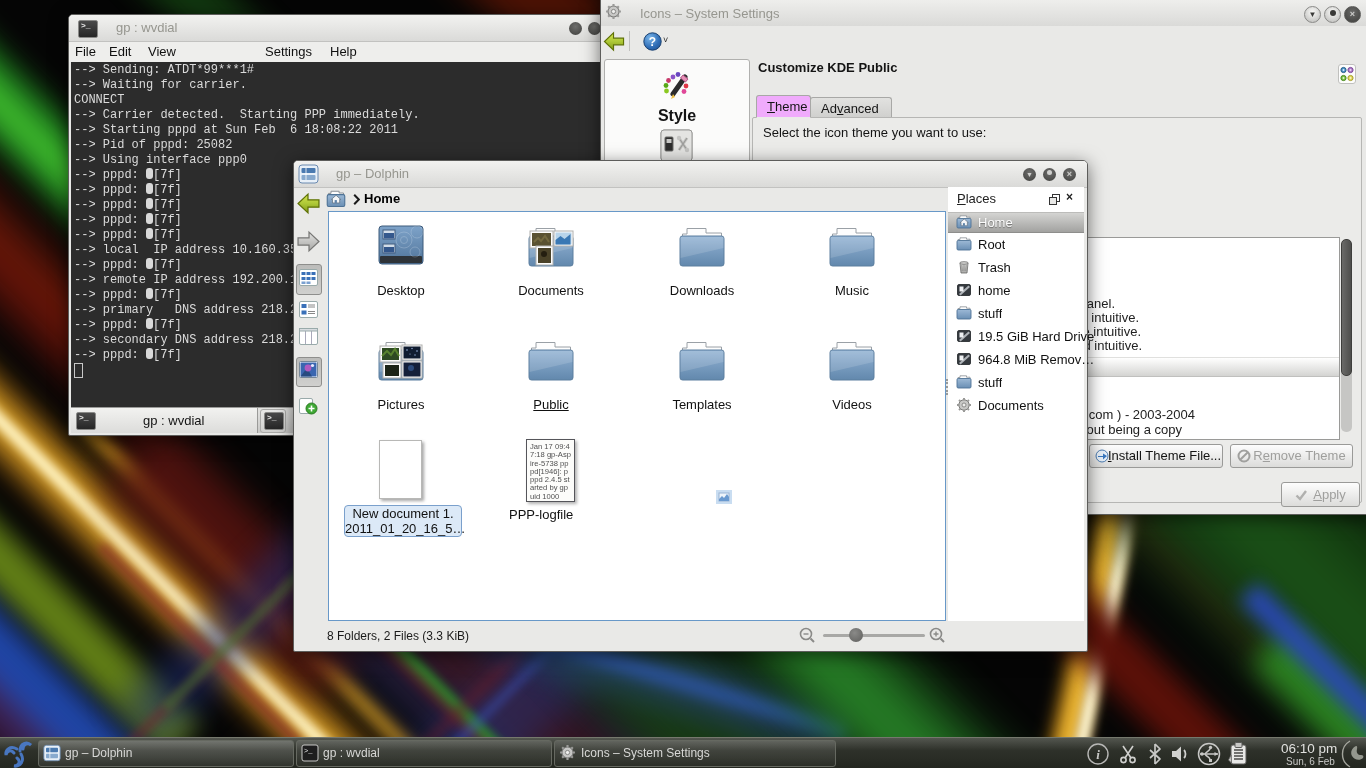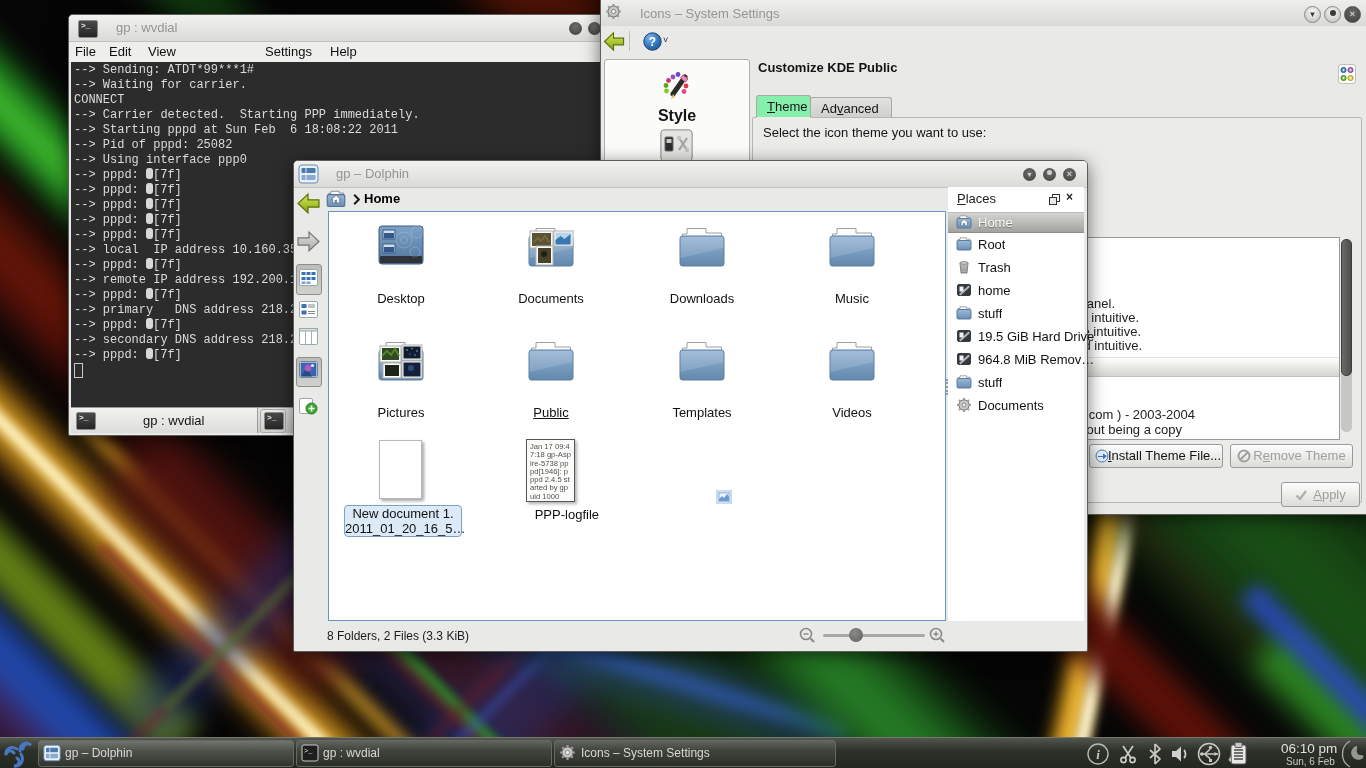--- a/index.html
+++ b/index.html
@@ -30,21 +30,21 @@
 #sidebar{position:absolute;left:3px;top:64px;width:144px;bottom:4px;background:#fbfbfa;border:1px solid #b0b0ae;border-radius:3px;}
 
 .tab{position:absolute;font-size:13px;color:#161616;border:1px solid #a8a8a6;border-bottom:none;border-radius:3px 3px 0 0;padding:3px 10px;}
 
 .btn{position:absolute;background:linear-gradient(#fdfdfd,#dcdcda);border:1px solid #9a9a98;border-radius:3px;font-size:13px;color:#141414;text-align:center;white-space:nowrap;overflow:hidden;}
 .btn.dis{color:#9f9f9d;}
 
 #dolphin{left:293px;top:160px;width:793px;height:490px;background:#e9e9e7;}
 #dview{position:absolute;left:34px;top:50px;width:616px;height:408px;background:#fff;border:1px solid #6898c8;}
 .fitem{position:absolute;width:120px;text-align:center;font-size:13px;color:#111;}
-.fitem .lbl{margin-top:20px;line-height:15px;}
+.fitem .lbl{margin-top:12px;line-height:15px;}
 #places{position:absolute;right:3px;top:26px;width:136px;bottom:30px;background:#ffffff;font-size:13px;color:#111;}
 .prow{position:absolute;left:0;right:0;height:19px;}
 .prow .pic{position:absolute;left:8px;top:1px;}
 .prow .ptx{position:absolute;left:30px;top:2px;white-space:nowrap;overflow:hidden;}
 #dstatus{position:absolute;left:2px;right:2px;bottom:2px;height:27px;background:#e9e9e7;font-size:12px;color:#1a1a1a;}
 
 #panel{position:absolute;left:0;top:737px;width:1366px;height:31px;background:linear-gradient(#53564f,#2e312a 40%,#23261f);border-top:1px solid #75786d;}
 .task{position:absolute;top:2px;height:25px;border:1px solid #666961;border-radius:3px;background:linear-gradient(rgba(255,255,255,.13),rgba(255,255,255,.03));color:#d8d8d6;font-size:12px;}
 .task .tic{position:absolute;left:4px;top:3px;}
 .task .ttx{position:absolute;left:26px;top:5px;white-space:nowrap;}
@@ -265,21 +265,21 @@
       <circle cx="5.5" cy="6" r="2.6" fill="#4a90c8" stroke="#2a6088"></circle>
       <circle cx="12.5" cy="6" r="2.6" fill="#b07ac8" stroke="#7a4a98"></circle>
       <circle cx="5.5" cy="14" r="2.6" fill="#7ac044" stroke="#4a8a20"></circle>
       <circle cx="12.5" cy="14" r="2.6" fill="#e0d858" stroke="#a8a030"></circle>
       <circle cx="5.5" cy="6" r="1" fill="#d8ecf8"></circle>
       <circle cx="12.5" cy="6" r="1" fill="#ecd8f8"></circle>
       <circle cx="5.5" cy="14" r="1" fill="#e0f8d0"></circle>
       <circle cx="12.5" cy="14" r="1" fill="#f8f4c8"></circle>
     </svg>
   <div class="abs" style="left:151px;top:122px;right:7px;bottom:11px;background:#ebebe9;border:1px solid #b6b6b4;border-radius:2px;"></div>
-  <div class="tab" style="left:155px;top:100px;width:33px;height:15px;background:#86efac;border-bottom:1px solid #ebebe9;z-index:2;"><u>T</u>heme</div>
+  <div class="tab" style="left:155px;top:100px;width:33px;height:15px;background:#f0abfc;border-bottom:1px solid #ebebe9;z-index:2;"><u>T</u>heme</div>
   <div class="tab" style="left:209px;top:102px;width:60px;height:13px;background:linear-gradient(#e2e2e0,#d0d0ce);">Ad<u>v</u>anced</div>
   <div class="abs" style="left:162px;top:130px;font-size:13px;color:#141414;">Select the icon theme you want to use:</div>
 
   <div class="abs" style="left:162px;top:242px;width:575px;height:201px;background:#fff;border:1px solid #9a9a98;overflow:hidden;">
     <span class="abs" style="right:224px;top:58px;font-size:13px;color:#222;white-space:nowrap;">Oxygen team for the desktop panel.</span>
     <span class="abs" style="right:200px;top:72px;font-size:13px;color:#222;white-space:nowrap;">icon theme that is simple and intuitive.</span>
     <span class="abs" style="right:198px;top:86px;font-size:13px;color:#222;white-space:nowrap;">icon theme that is simple intuitive.</span>
     <span class="abs" style="right:197px;top:100px;font-size:13px;color:#222;white-space:nowrap;">icon theme that is simple and intuitive.</span>
     <div class="abs" style="left:0;right:0;top:119px;height:18px;background:linear-gradient(#ffffff,#d4d4d2);border-top:1px solid #e0e0de;border-bottom:1px solid #c0c0be;"></div>
     <span class="abs" style="right:144px;top:169px;font-size:13px;color:#222;white-space:nowrap;">( www.everaldo.com ) - 2003-2004</span>
@@ -476,21 +476,21 @@
         </svg>
       <div class="lbl">Templates</div>
     </div>
 
     <div class="abs" style="left:50px;top:228px;width:41px;height:57px;background:#fff;border:1px solid #b8b8b6;box-shadow:2px 2px 3px rgba(0,0,0,.35);"></div>
     <div class="abs" style="left:15px;top:293px;width:116px;height:30px;background:#dce9f7;border:1px solid #7aa0cc;border-radius:4px;font-size:13px;line-height:15px;color:#111;text-align:center;">New document 1.<br>2011_01_20_16_5…</div>
 
     <div class="abs" style="left:197px;top:227px;width:47px;height:61px;background:#fcfcfa;border:1px solid #55555a;box-shadow:2px 2px 3px rgba(0,0,0,.3);overflow:hidden;">
       <div style="font-size:7.6px;line-height:8.3px;color:#505050;padding:3px 1px 0 3px;white-space:nowrap;">Jan 17 09:4<br>7:18 gp-Asp<br>ire-5738 pp<br>pd[1946]: p<br>ppd 2.4.5 st<br>arted by gp<br>uid 1000</div>
     </div>
-    <div class="abs" style="left:180px;top:295px;width:90px;font-size:13px;color:#111;text-align:right;white-space:nowrap;">PPP-logfile</div>
+    <div class="abs" style="left:180px;top:295px;width:90px;font-size:13px;color:#111;text-align:left;white-space:nowrap;">PPP-logfile</div>
 
     <svg class="abs" style="left:387px;top:278px;" width="16" height="14" viewBox="0 0 16 14">
         <rect x="0" y="0" width="16" height="14" fill="#c9ddf1"></rect>
         <rect x="3" y="3" width="10" height="8" fill="#eef4fa" stroke="#9ab4d4"></rect>
         <path d="M3 9 l3-3 2 2 3-4 2 3v4h-10z" fill="#6a9ad0"></path>
       </svg>
   </div>
 
   <div id="places">
     <span class="abs" style="left:9px;top:4px;font-size:13px;color:#222;"><u>P</u>laces</span>

